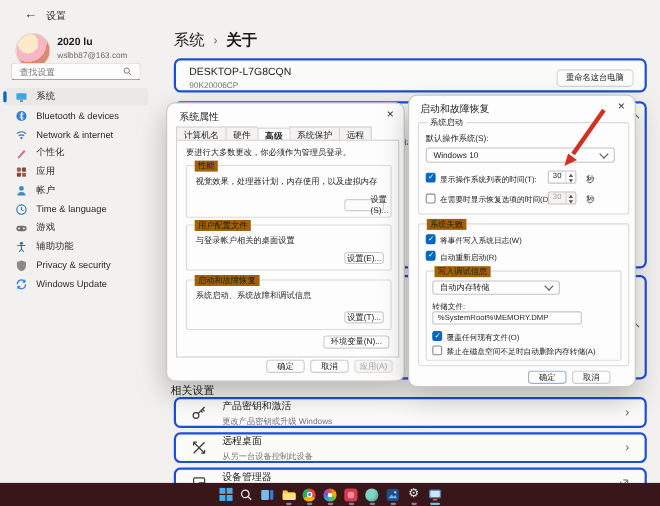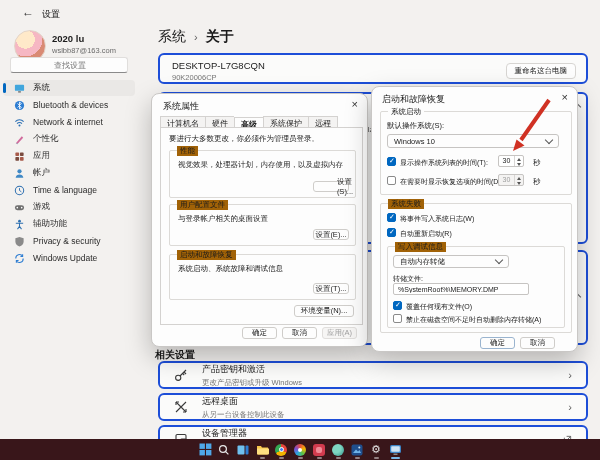--- a/index.html
+++ b/index.html
@@ -10,40 +10,40 @@
   .topbar{left:0;top:0;width:600px;height:26px;}
   .back{left:22px;top:5px;font-size:12px;color:#333;}
   .apptitle{left:42px;top:8px;font-size:9px;color:#222;}
   .avatar{left:14px;top:30px;width:30px;height:30px;border-radius:50%;
     background:radial-gradient(circle at 35% 28%,#ffe9c9 0 32%,#f6b7c3 32% 58%,#d98a74 58% 100%);
     border:1px solid #e3d4c8;}
   .uname{left:52px;top:33px;font-size:9.5px;font-weight:bold;color:#1b1b1b;}
   .uemail{left:52px;top:46px;font-size:7.5px;color:#6b6b6b;}
   .searchbox{left:10px;top:57px;width:118px;height:16px;background:#fdfdfd;border:1px solid #e0dedc;
     border-bottom:1px solid #8a8a8a;border-radius:3px;display:flex;align-items:center;padding:0 5px;box-sizing:border-box;}
-  .searchbox input{border:0;outline:0;background:transparent;width:92px;font-size:8px;color:#333;font-family:inherit;margin-left:36px;}
+  .searchbox input{border:0;outline:0;background:transparent;width:92px;font-size:8px;color:#333;font-family:inherit;}
   .nav{left:3px;top:80px;width:132px;}
   .nav-item{position:relative;display:flex;align-items:center;height:16px;margin-bottom:1px;border-radius:4px;
     padding-left:10px;font-size:8.5px;color:#2b2b2b;cursor:default;}
   .nav-item.sel{background:#eae8e6;}
   .nav-item.sel::before{content:"";position:absolute;left:0;top:3px;width:3px;height:10px;border-radius:2px;background:#0067c0;}
   .nico{width:12px;height:12px;margin-right:8px;display:inline-flex;align-items:center;justify-content:center;flex:0 0 12px;}
   
   .crumb{left:158px;top:28px;font-size:14px;color:#1a1a1a;display:flex;gap:8px;align-items:center;}
   .crumb .cur{font-weight:bold;}
   .card{background:#fbfbfa;border:2px solid #1d4ed8;border-radius:6px;box-sizing:border-box;}
   .devname{font-size:9.5px;color:#1b1b1b;}
   .devid{font-size:7.5px;color:#757575;margin-top:2px;}
   .btn-rename{position:absolute;right:10px;top:8px;height:14px;padding:0 8px;background:#fdfdfd;border:1px solid #d7d5d2;
     border-radius:4px;font-size:7.5px;color:#1b1b1b;display:flex;align-items:center;}
   .bg-exp{position:absolute;right:6px;width:7px;height:7px;}
   .bg-exp::after{content:"";position:absolute;left:1px;top:2px;width:5px;height:5px;border-left:1px solid #5f5f5f;
     border-top:1px solid #5f5f5f;transform:rotate(45deg);}
   .hz{font-size:7.5px;color:#5a5a5a;}
-  .rel-head{left:155px;top:348px;font-size:10px;font-weight:bold;color:#1b1b1b;text-align:center;}
+  .rel-head{left:155px;top:348px;font-size:10px;font-weight:normal;color:#1b1b1b;text-align:center;}
   .rel-row{left:158px;width:430px;display:flex;align-items:center;padding:0 14px;box-sizing:border-box;}
   .rel-ico{width:14px;height:14px;margin-right:14px;flex:0 0 14px;}
   .rel-title{font-size:9px;color:#1b1b1b;}
   .rel-sub{font-size:7.5px;color:#757575;margin-top:2px;}
   .rel-chev{margin-left:auto;font-size:11px;color:#5f5f5f;}
   
   .dialog{background:#fdfdfd;border:1px solid #c9c7c5;border-radius:8px;
     box-shadow:0 10px 26px rgba(0,0,0,.25);box-sizing:border-box;}
   .dtitle{font-size:9px;color:#1b1b1b;}
   .dclose{font-size:11px;color:#333;line-height:10px;}

